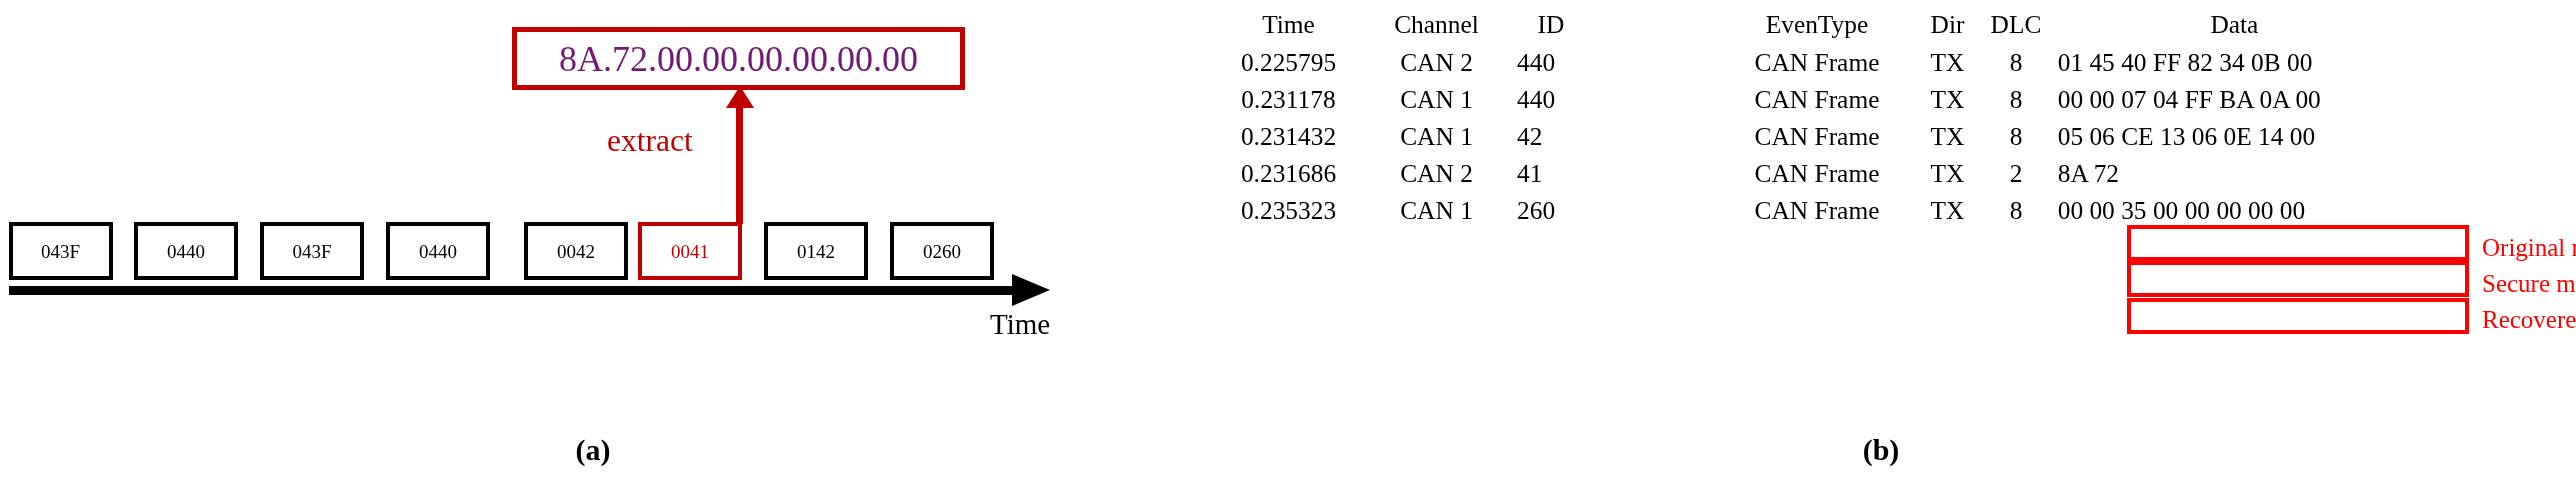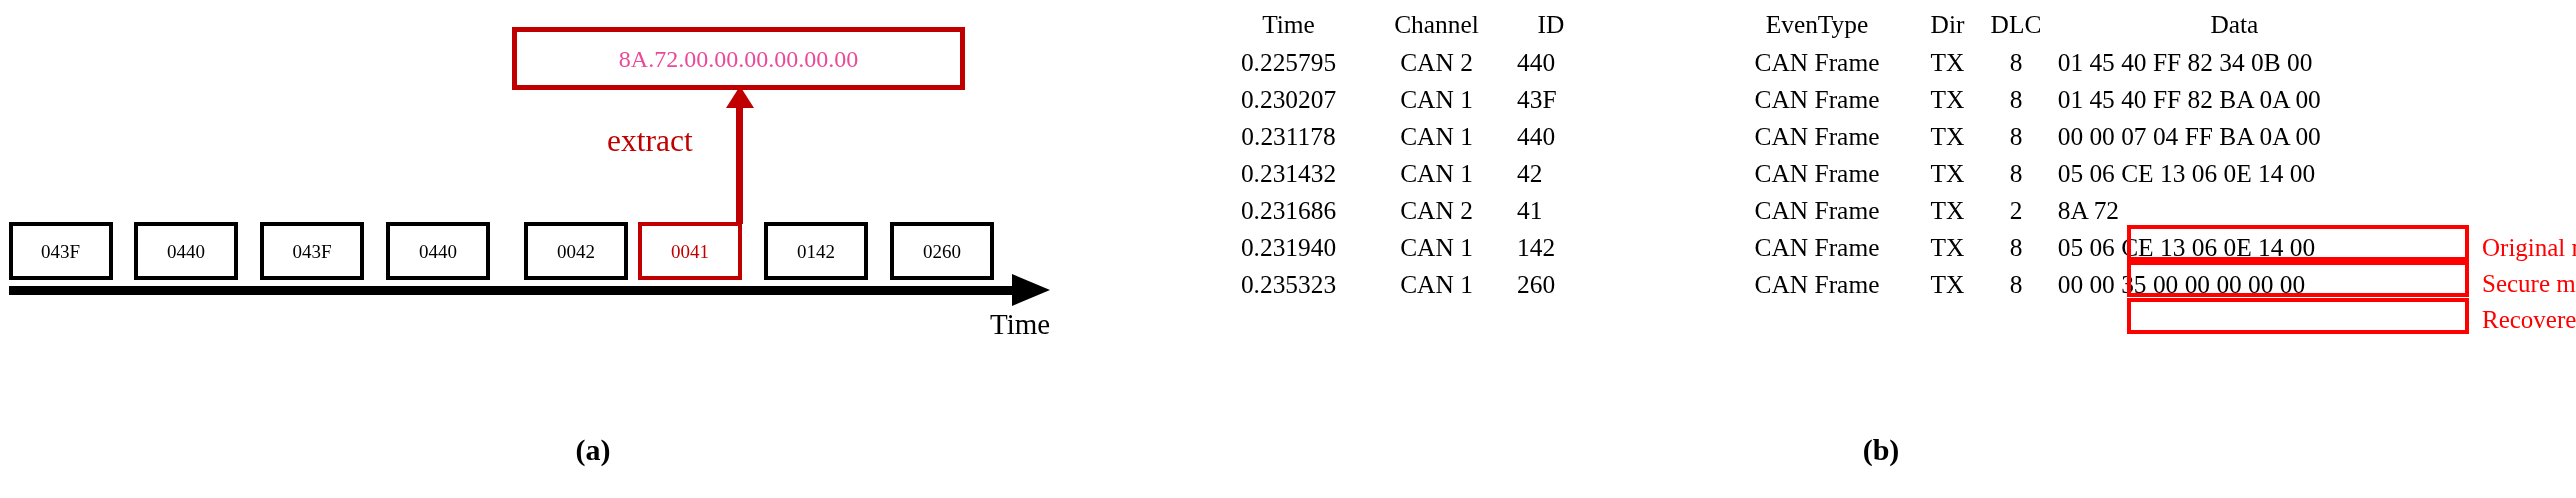--- a/index.html
+++ b/index.html
@@ -31,22 +31,22 @@
     top: 27px;
     width: 453px;
     height: 63px;
     border: 5.4px solid #C00000;
     box-sizing: border-box;
     display: flex;
     align-items: center;
     justify-content: center;
   }
   #extract-box .hexstr {
-    color: #ec4899;
-    font-size: 24px;
+    color: #701a75;
+    font-size: 36px;
     line-height: 1;
     font-family: "Liberation Serif", "DejaVu Serif", serif;
     white-space: nowrap;
     letter-spacing: 0px;
   }
 
   
   #extract-label {
     position: absolute;
     left: 607px;
@@ -274,30 +274,20 @@
           <td class="c-time">0.225795</td>
           <td class="c-chan">CAN 2</td>
           <td class="c-id">440</td>
           <td class="c-gap"></td>
           <td class="c-evt">CAN Frame</td>
           <td class="c-dir">TX</td>
           <td class="c-dlc">8</td>
           <td class="c-data">01 45 40 FF 82 34 0B 00</td>
         </tr>
         <tr>
-          <td class="c-time">0.230207</td>
-          <td class="c-chan">CAN 1</td>
-          <td class="c-id">43F</td>
-          <td class="c-gap"></td>
-          <td class="c-evt">CAN Frame</td>
-          <td class="c-dir">TX</td>
-          <td class="c-dlc">8</td>
-          <td class="c-data">01 45 40 FF 82 BA 0A 00</td>
-        </tr>
-        <tr>
           <td class="c-time">0.231178</td>
           <td class="c-chan">CAN 1</td>
           <td class="c-id">440</td>
           <td class="c-gap"></td>
           <td class="c-evt">CAN Frame</td>
           <td class="c-dir">TX</td>
           <td class="c-dlc">8</td>
           <td class="c-data">00 00 07 04 FF BA 0A 00</td>
         </tr>
         <tr>
@@ -312,30 +302,20 @@
         </tr>
         <tr>
           <td class="c-time">0.231686</td>
           <td class="c-chan">CAN 2</td>
           <td class="c-id">41</td>
           <td class="c-gap"></td>
           <td class="c-evt">CAN Frame</td>
           <td class="c-dir">TX</td>
           <td class="c-dlc">2</td>
           <td class="c-data">8A 72</td>
-        </tr>
-        <tr>
-          <td class="c-time">0.231940</td>
-          <td class="c-chan">CAN 1</td>
-          <td class="c-id">142</td>
-          <td class="c-gap"></td>
-          <td class="c-evt">CAN Frame</td>
-          <td class="c-dir">TX</td>
-          <td class="c-dlc">8</td>
-          <td class="c-data">05 06 CE 13 06 0E 14 00</td>
         </tr>
         <tr>
           <td class="c-time">0.235323</td>
           <td class="c-chan">CAN 1</td>
           <td class="c-id">260</td>
           <td class="c-gap"></td>
           <td class="c-evt">CAN Frame</td>
           <td class="c-dir">TX</td>
           <td class="c-dlc">8</td>
           <td class="c-data">00 00 35 00 00 00 00 00</td>

